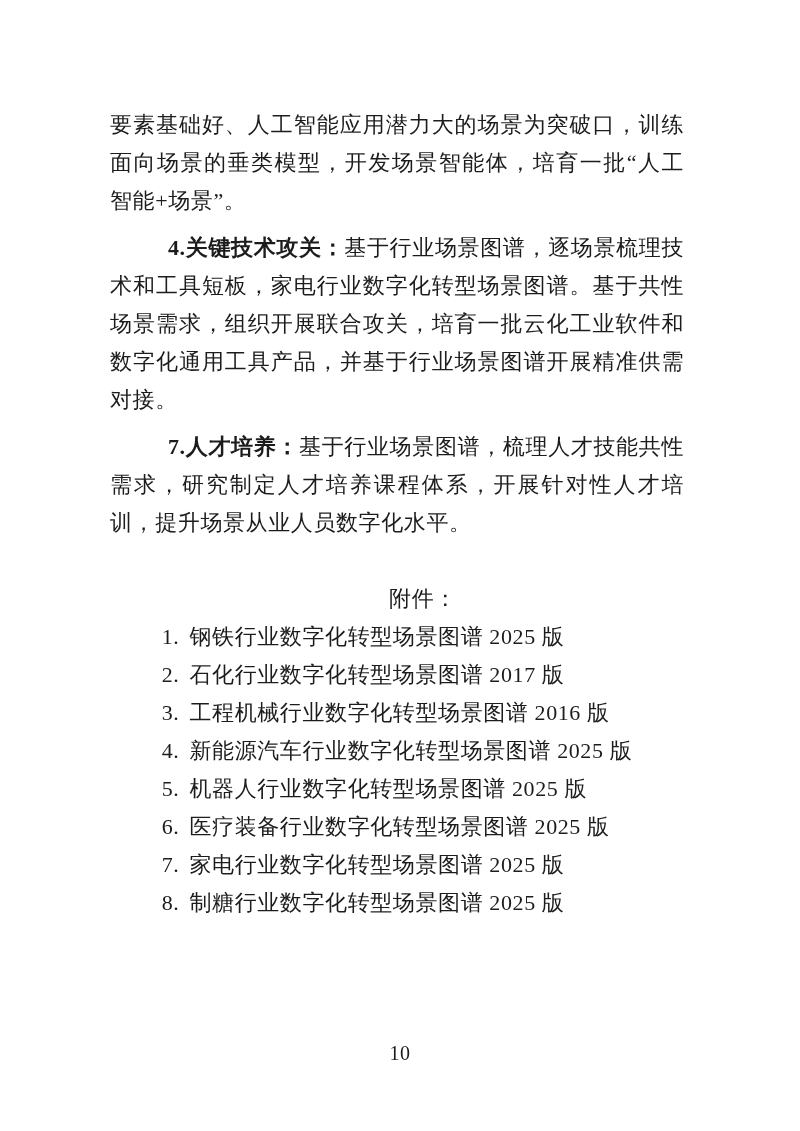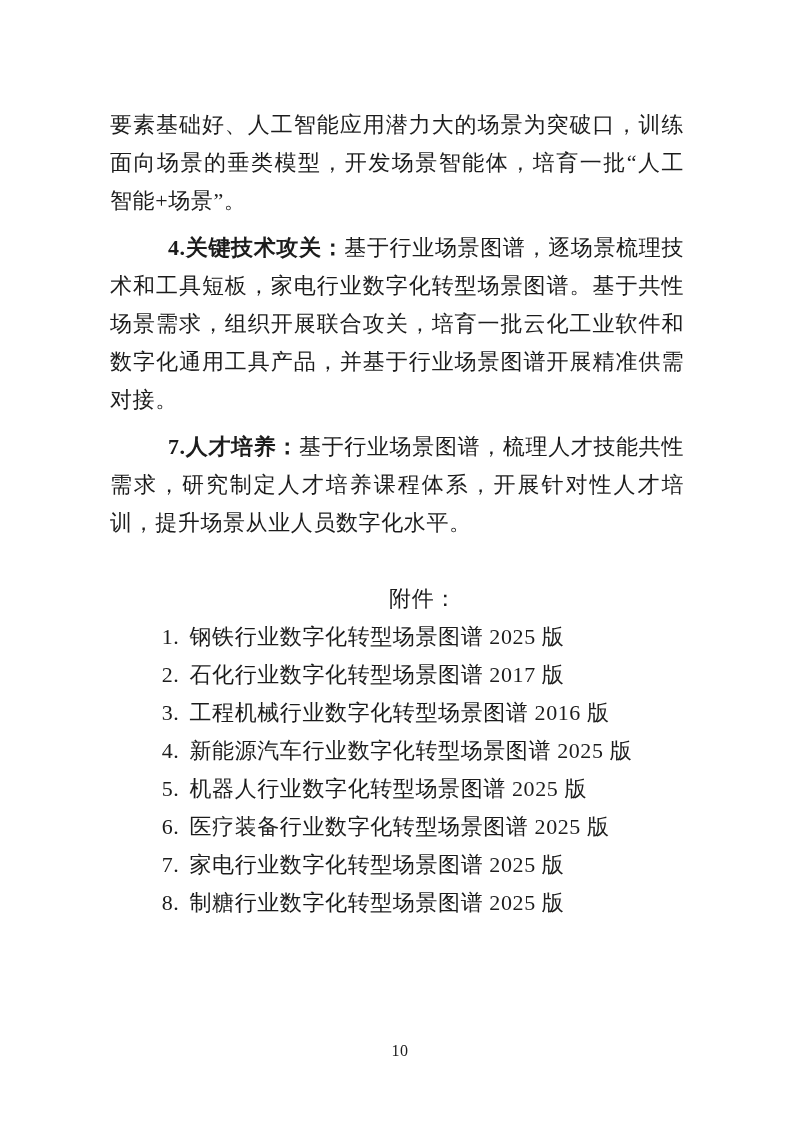--- a/index.html
+++ b/index.html
@@ -58,21 +58,21 @@
   .attachment-item .num {
     display: inline-block;
     margin-right: 10px;
   }
   .page-number {
     position: absolute;
     left: 0;
     top: 1042px;
     width: 100%;
     text-align: center;
-    font-size: 16px;
+    font-size: 20px;
     letter-spacing: 0.5px;
   }
 </style>
 </head>
 <body>
 
 <div class="doc-content">
 
   <p class="para"><span>要素基础好、人工智能应用潜力大的场景为突破口，训练面向场景的垂类模型，开发场景智能体，培育一批“人工智能+场景”。</span></p>
 

